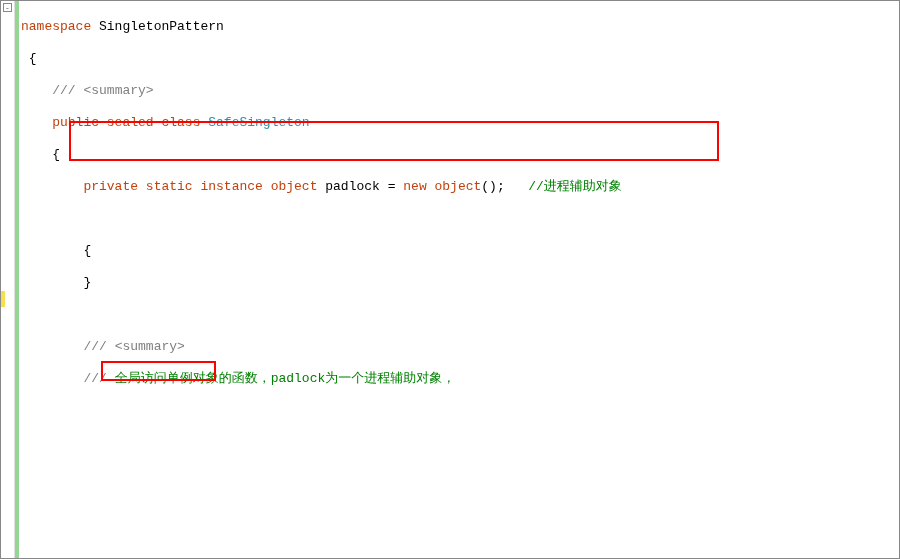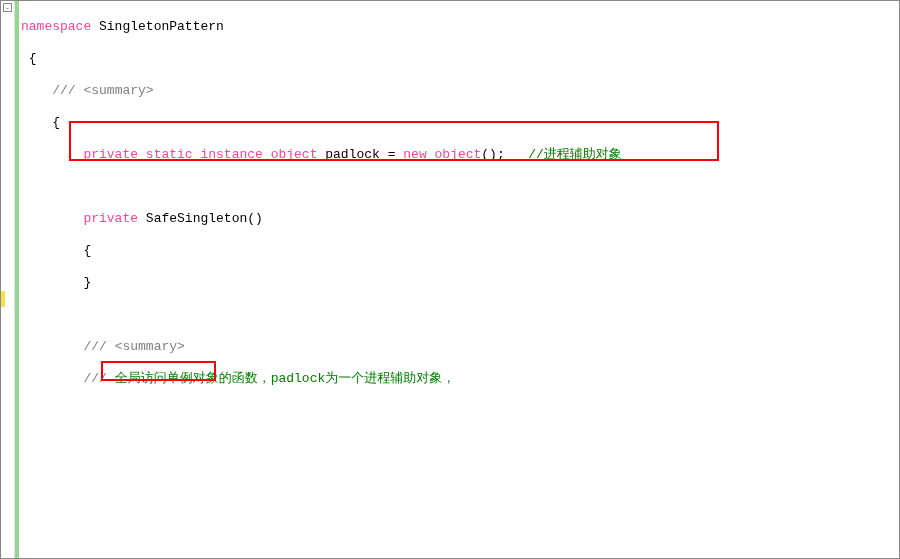--- a/index.html
+++ b/index.html
@@ -48,21 +48,21 @@
       background: #f5e050;
     }
     .code-area {
       flex: 1;
       padding: 2px 0 2px 2px;
       line-height: 16px;
       white-space: pre;
       position: relative;
     }
     .line { height: 16px; position: relative; }
-    .kw { color: #ec4899; }
+    .kw { color: #c2410c; }
     .type { color: #2b91af; }
     .comment { color: #008000; }
     .gray { color: #808080; }
     .highlight-red {
       position: absolute;
       border: 2px solid #ff0000;
       pointer-events: none;
     }
     .box1 {
       left: 68px;
@@ -100,24 +100,24 @@
   <div class="gutter">
     <div class="fold-box" style="top:2px;">-</div>
   </div>
   <div class="change-bar">
     <div class="yellow-marker" style="top:290px;"></div>
   </div>
   <div class="code-area">
 <div class="line"><span class="kw">namespace</span><span> SingletonPattern</span></div>
 <div class="line"><span> {</span></div>
 <div class="line"><span class="gray">    /// </span><span class="gray">&lt;summary&gt;</span></div>
+<div class="line"><span class="kw">    public</span><span class="kw"> sealed</span><span class="kw"> class</span><span class="type"> SafeSingleton</span></div>
 <div class="line"><span>    {</span></div>
 <div class="line"><span class="kw">        private</span><span class="kw"> static</span><span class="kw"> instance</span><span class="kw"> object</span><span> padlock = </span><span class="kw">new</span><span class="kw"> object</span><span>();   </span><span class="comment">//进程辅助对象</span></div>
 <div class="line"><span></span></div>
-<div class="line"><span class="kw">        private</span><span> SafeSingleton()</span></div>
 <div class="line"><span>        {</span></div>
 <div class="line"><span>        }</span></div>
 <div class="line"><span></span></div>
 <div class="line"><span class="gray">        /// </span><span class="gray">&lt;summary&gt;</span></div>
 <div class="line"><span class="gray">        /// </span><span class="comment">全局访问单例对象的函数，padlock为一个进程辅助对象，</span></div>
 
 
 
 
 

